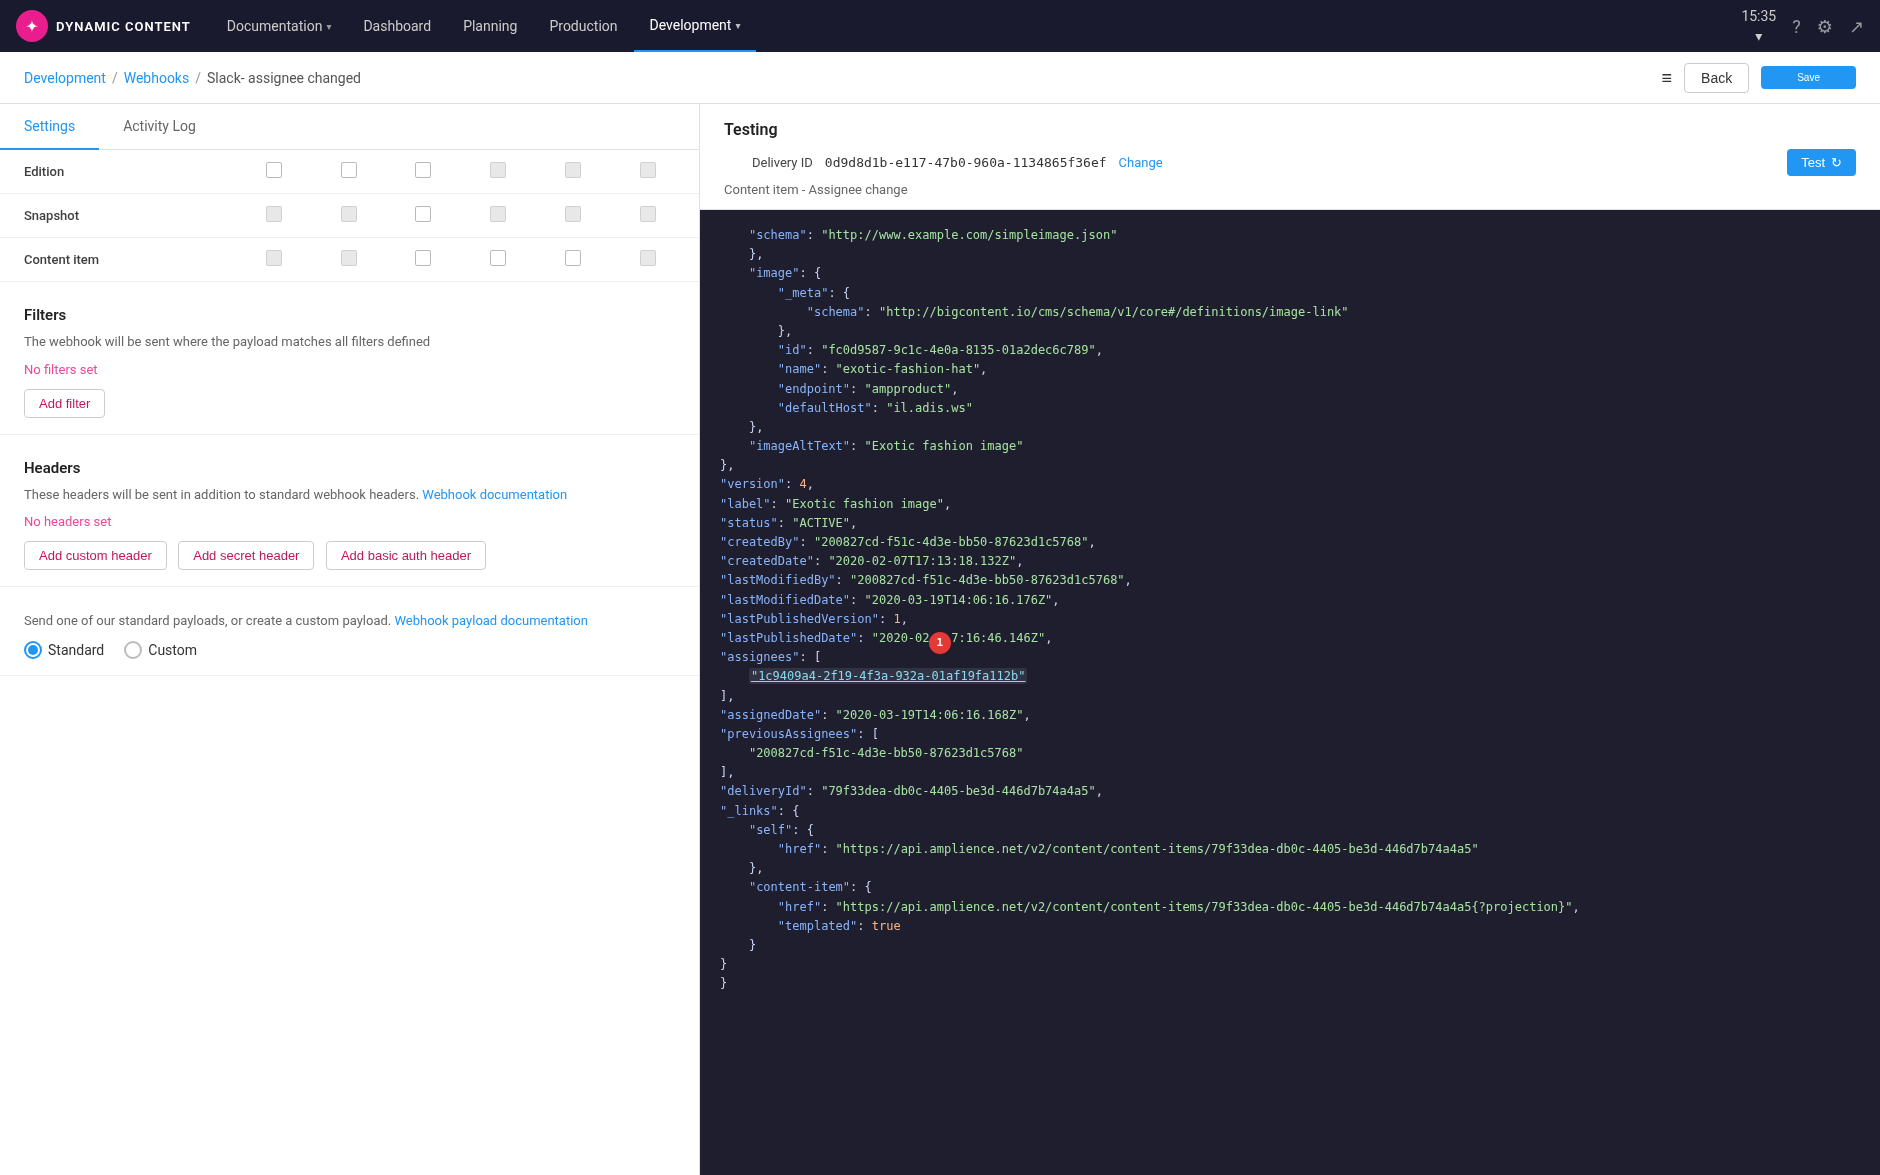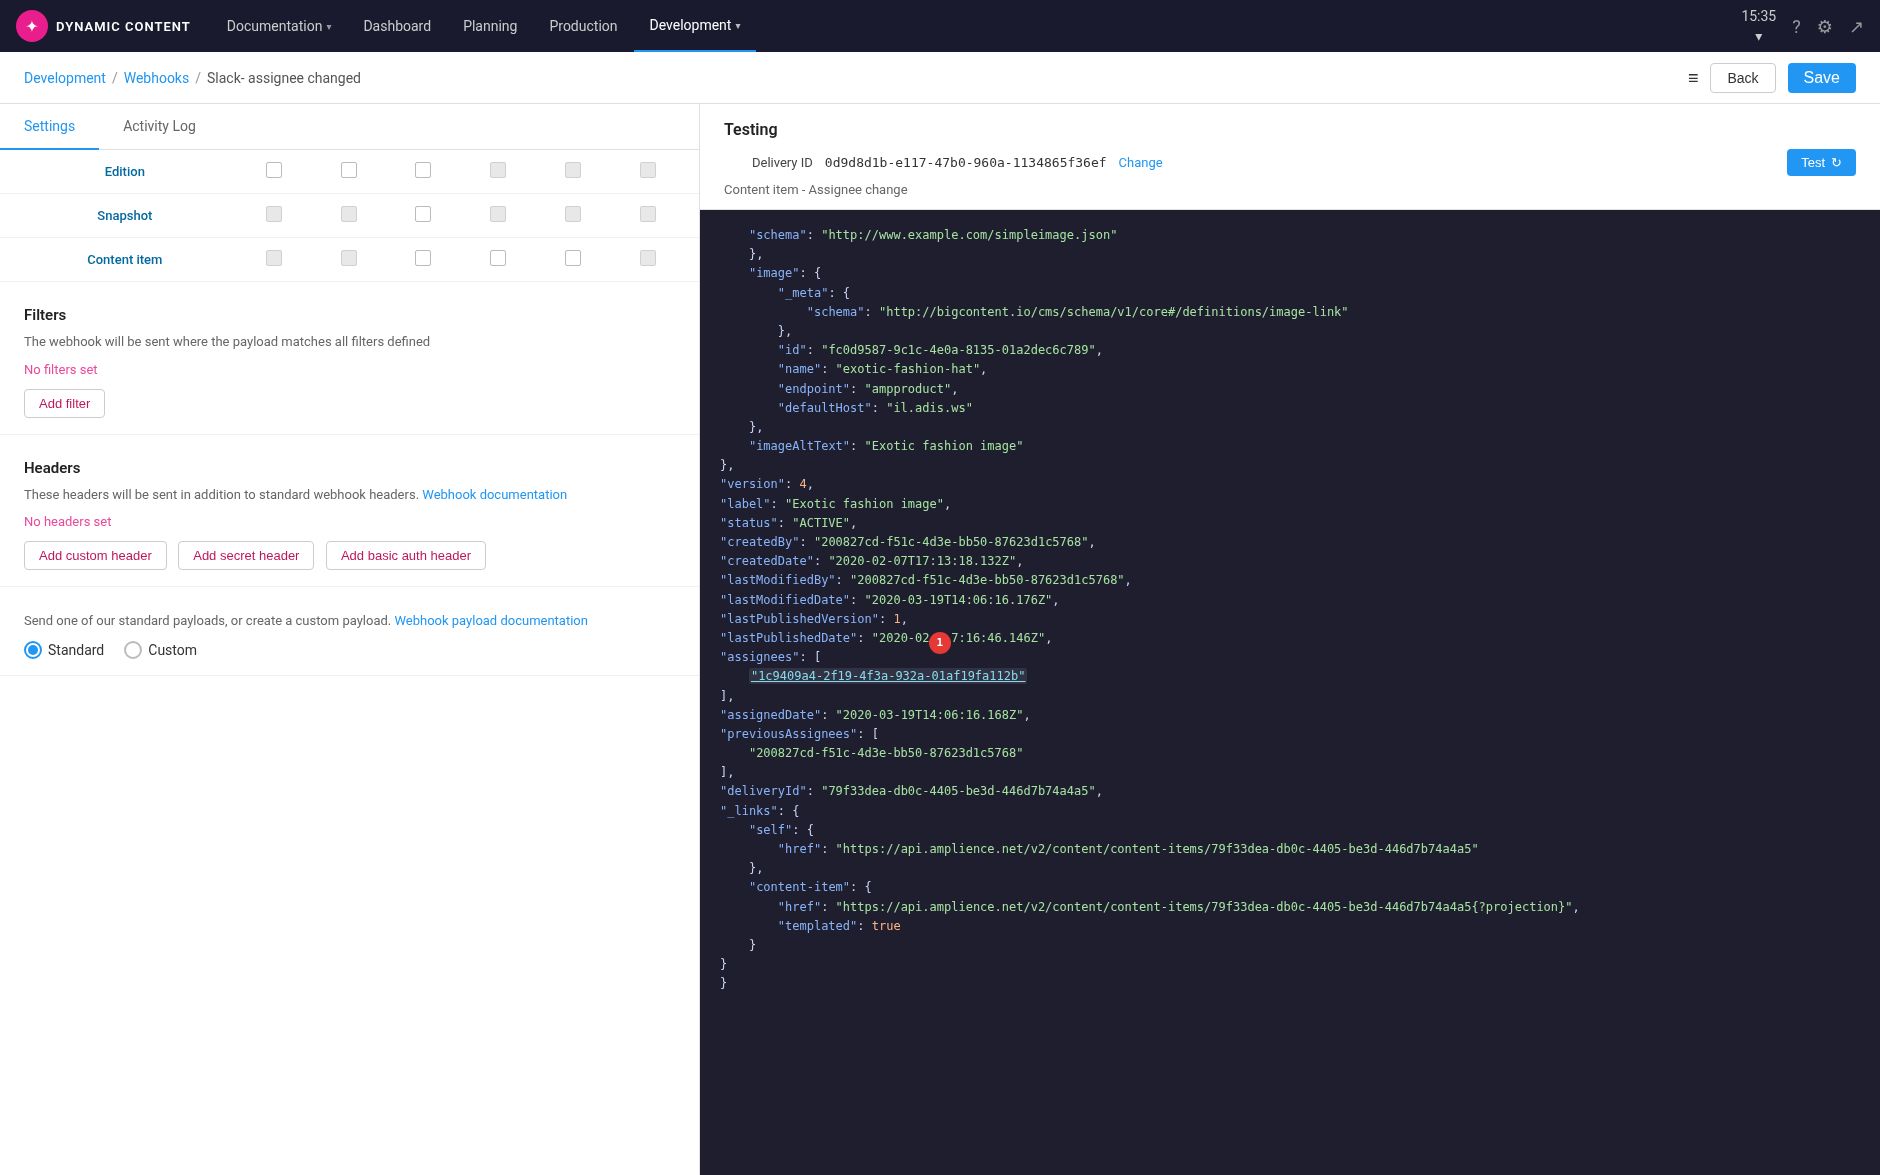--- a/index.html
+++ b/index.html
@@ -71,23 +71,23 @@
       border-radius: 4px;
       padding: 6px 16px;
       cursor: pointer;
       font-size: 14px;
       color: #333;
     }
     .btn-save {
       background: #2196f3;
       border: none;
       border-radius: 4px;
-      padding: 6px 16px;
-      cursor: pointer;
-      font-size: 16px;
+      padding: 6px 36px;
+      cursor: pointer;
+      font-size: 10px;
       color: #fff;
       font-weight: 500;
     }
 
     
     .main-layout {
       display: flex;
       height: calc(100vh - 104px);
       overflow: hidden;
     }
@@ -127,23 +127,22 @@
       border-collapse: collapse;
     }
     .table-grid td {
       border-bottom: 1px solid #f0f0f0;
       padding: 12px 24px;
       font-size: 13px;
       color: #444;
     }
     .table-grid td:first-child {
       font-weight: 500;
-      color: #0369a1;
+      color: #404040;
       width: 160px;
-      text-align: center;
     }
     .table-grid .checkbox-cell {
       width: 40px;
       padding: 12px 16px;
     }
     .cb {
       width: 16px; height: 16px;
       border: 1.5px solid #bbb;
       border-radius: 2px;
       display: inline-block;

